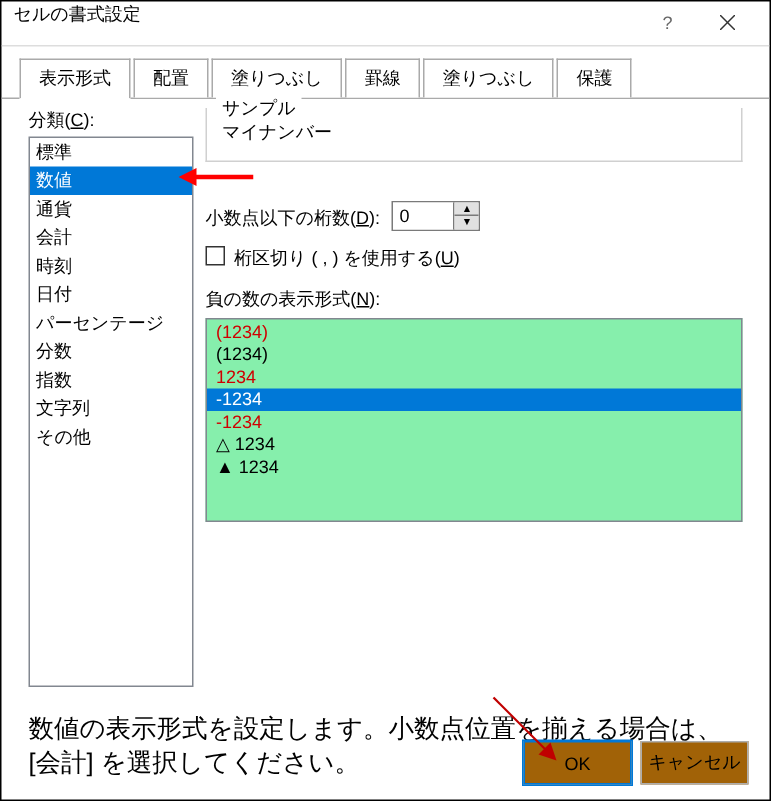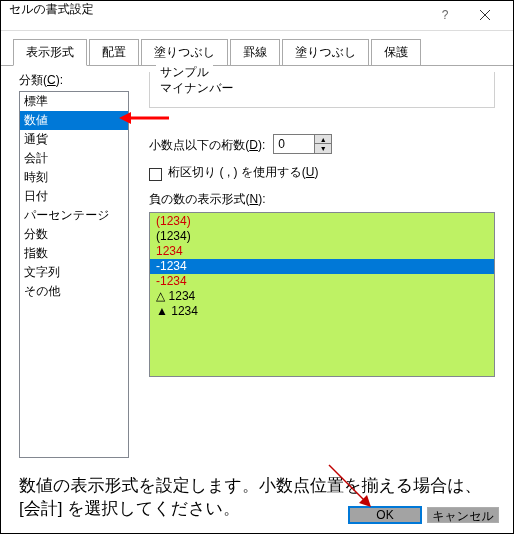--- a/index.html
+++ b/index.html
@@ -4,44 +4,44 @@
 <style>
 *{box-sizing:border-box;margin:0;padding:0;font-family:"Yu Gothic UI","Meiryo",sans-serif;font-size:12px}
 body{background:#fff;width:514px;height:534px;position:relative;border:1px solid #000;overflow:hidden}
 .titlebar{height:30px;display:flex;align-items:flex-start;padding:0 8px;border-bottom:1px solid #ddd;position:relative}
 .titlebar .title{flex:1}
 .titlebar .btn{width:40px;height:28px;display:flex;align-items:center;justify-content:center;color:#666}
 .tabs{display:flex;padding:4px 8px 0 12px;border-bottom:1px solid #aaa;position:relative;top:4px}
 .tab{padding:4px 12px;border:1px solid #aaa;border-bottom:none;margin-right:2px;background:#fff;position:relative}
 .tab.active{background:#fff;border-bottom:1px solid #fff;margin-bottom:-1px;z-index:2}
 .tab:not(.active){background:#fff}
-.content{padding:10px 18px;display:flex;gap:20px}
+.content{padding:10px 18px;display:flex;gap:8px}
 .left{width:110px}
 .label-cat{margin-bottom:2px}
 .catlist{border:1px solid #828790;height:367px;overflow:hidden;background:#fff}
 .catlist .item{padding:1px 4px;cursor:default}
 .catlist .item.selected{background:#0078d7;color:#fff}
 .right{flex:1}
 .samplebox{border:1px solid #d0d0d0;border-top:none;position:relative;padding:8px 10px 10px;margin-bottom:26px}
 .samplebox .legend{position:absolute;top:-8px;left:6px;background:#fff;padding:0 4px}
 .row{display:flex;align-items:flex-end;gap:8px;margin-bottom:10px}
 .spinner{display:flex;border:1px solid #7a7a7a}
 .spinner input{border:none;width:40px;padding:2px 4px;text-align:left;outline:none}
 .spinbtns{display:flex;flex-direction:column;border-left:1px solid #7a7a7a}
 .spinbtns div{width:16px;height:9px;display:flex;align-items:center;justify-content:center;font-size:7px;background:#e1e1e1;cursor:pointer}
 .spinbtns div:first-child{border-bottom:1px solid #7a7a7a}
-.chk{display:flex;align-items:flex-end;gap:6px}
+.chk{display:flex;align-items:flex-start;gap:6px}
 .chk .box{width:13px;height:13px;border:1px solid #333;background:#fff}
-.neglist{border:1px solid #828790;height:165px;margin-top:4px;background:#bef264;padding:1px 0;overflow:hidden}
+.neglist{border:1px solid #828790;height:136px;margin-top:4px;background:#86efac;padding:1px 0;overflow:hidden}
 .neglist .nitem{padding:0 6px;line-height:15px}
 .neglist .nitem.red{color:#d00000}
 .neglist .nitem.selected{background:#0078d7;color:#fff}
 .desc{padding:6px 18px;font-size:17px}
 .footer{position:absolute;bottom:10px;right:14px;display:flex;gap:6px}
-.footer button{width:72px;height:16px;background:#a3a3a3;border:1px solid #adadad;cursor:pointer}
+.footer button{width:72px;height:29px;background:#a16207;border:1px solid #adadad;cursor:pointer}
 .footer button.primary{border:1px solid #0078d7;outline:1px solid #0078d7}
 .arrow-red{position:absolute;left:118px;top:108px;pointer-events:none}
 .arrow-dk{position:absolute;left:318px;top:454px;pointer-events:none}
 u{text-decoration:underline}
 </style>
 </head>
 <body>
 
 <div class="titlebar">
   <span class="title">セルの書式設定</span>

